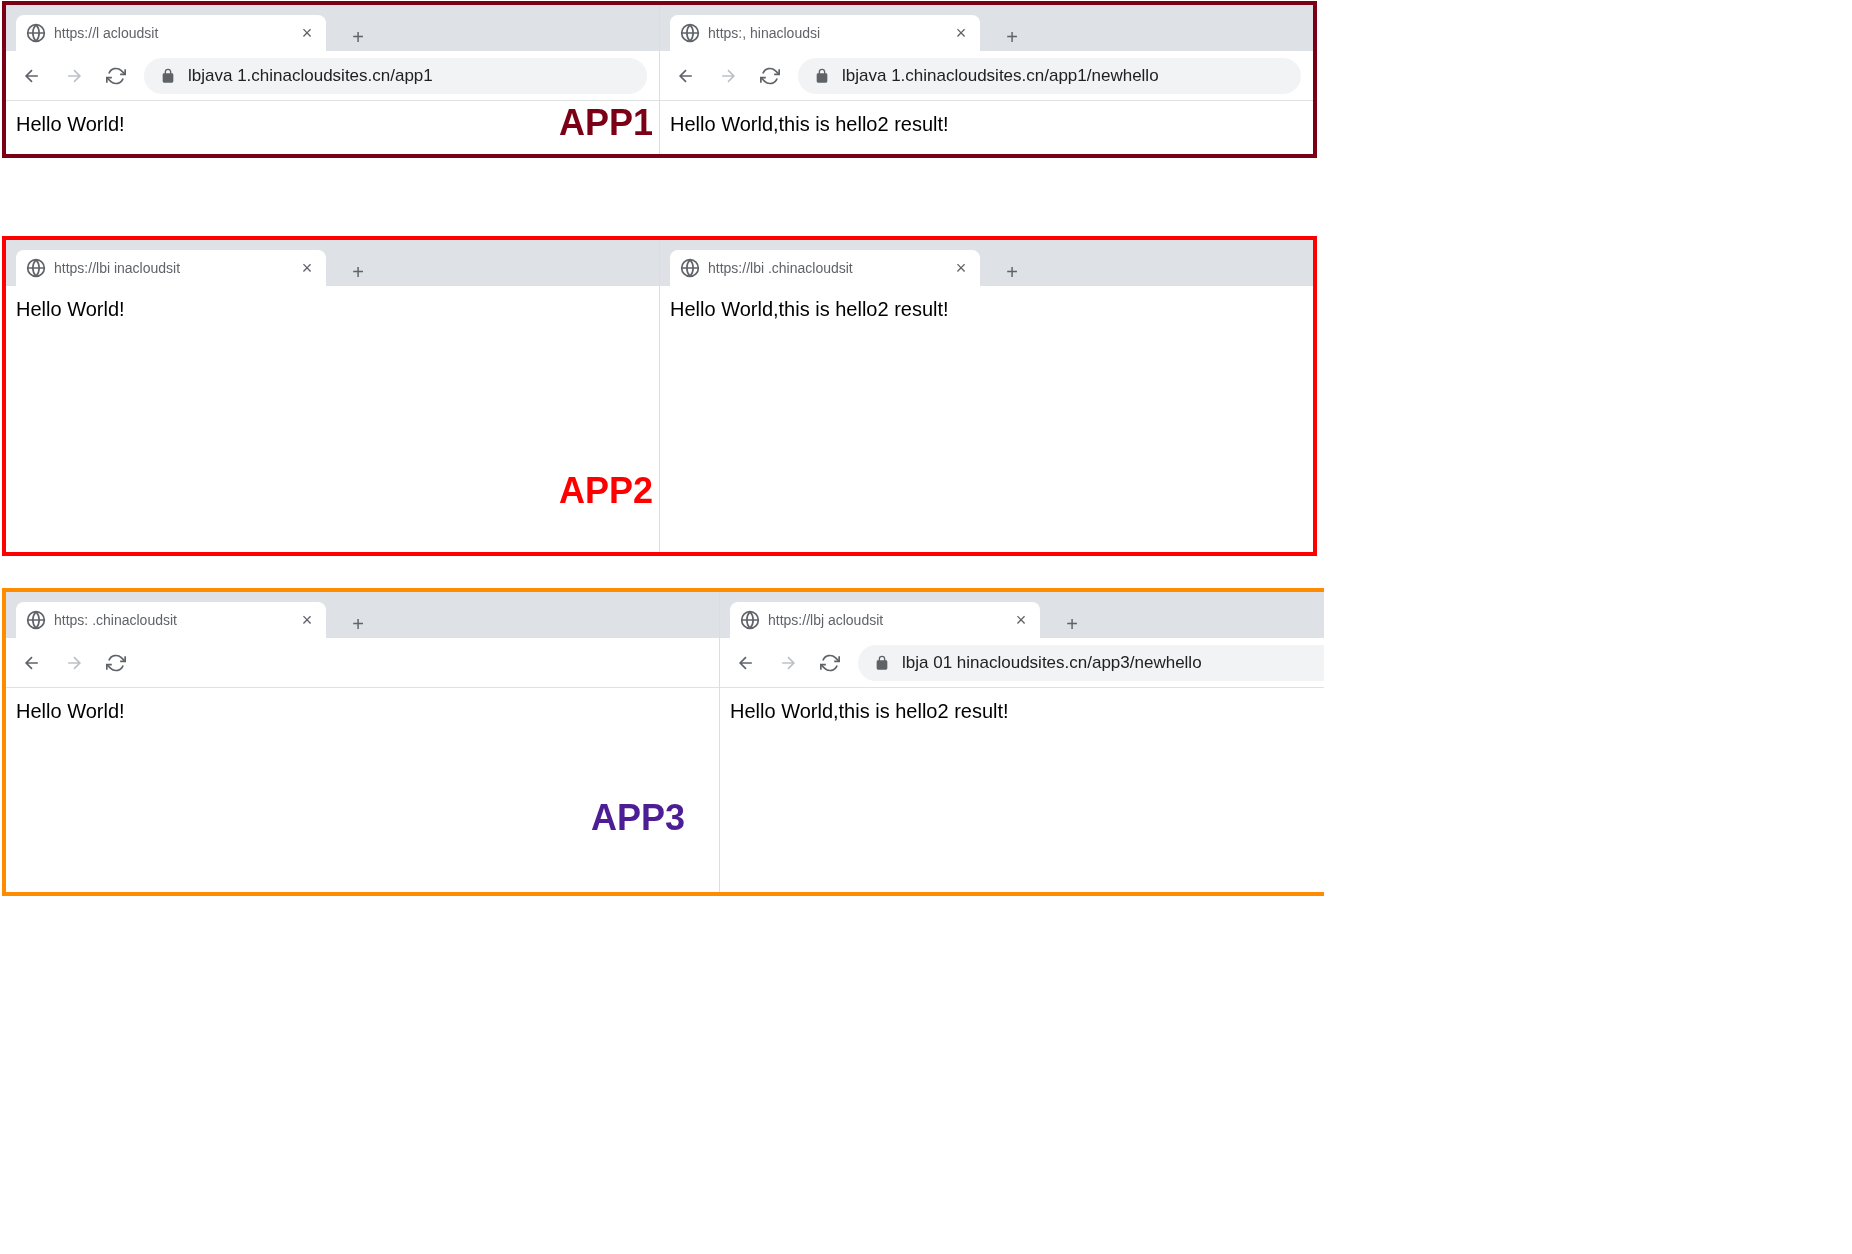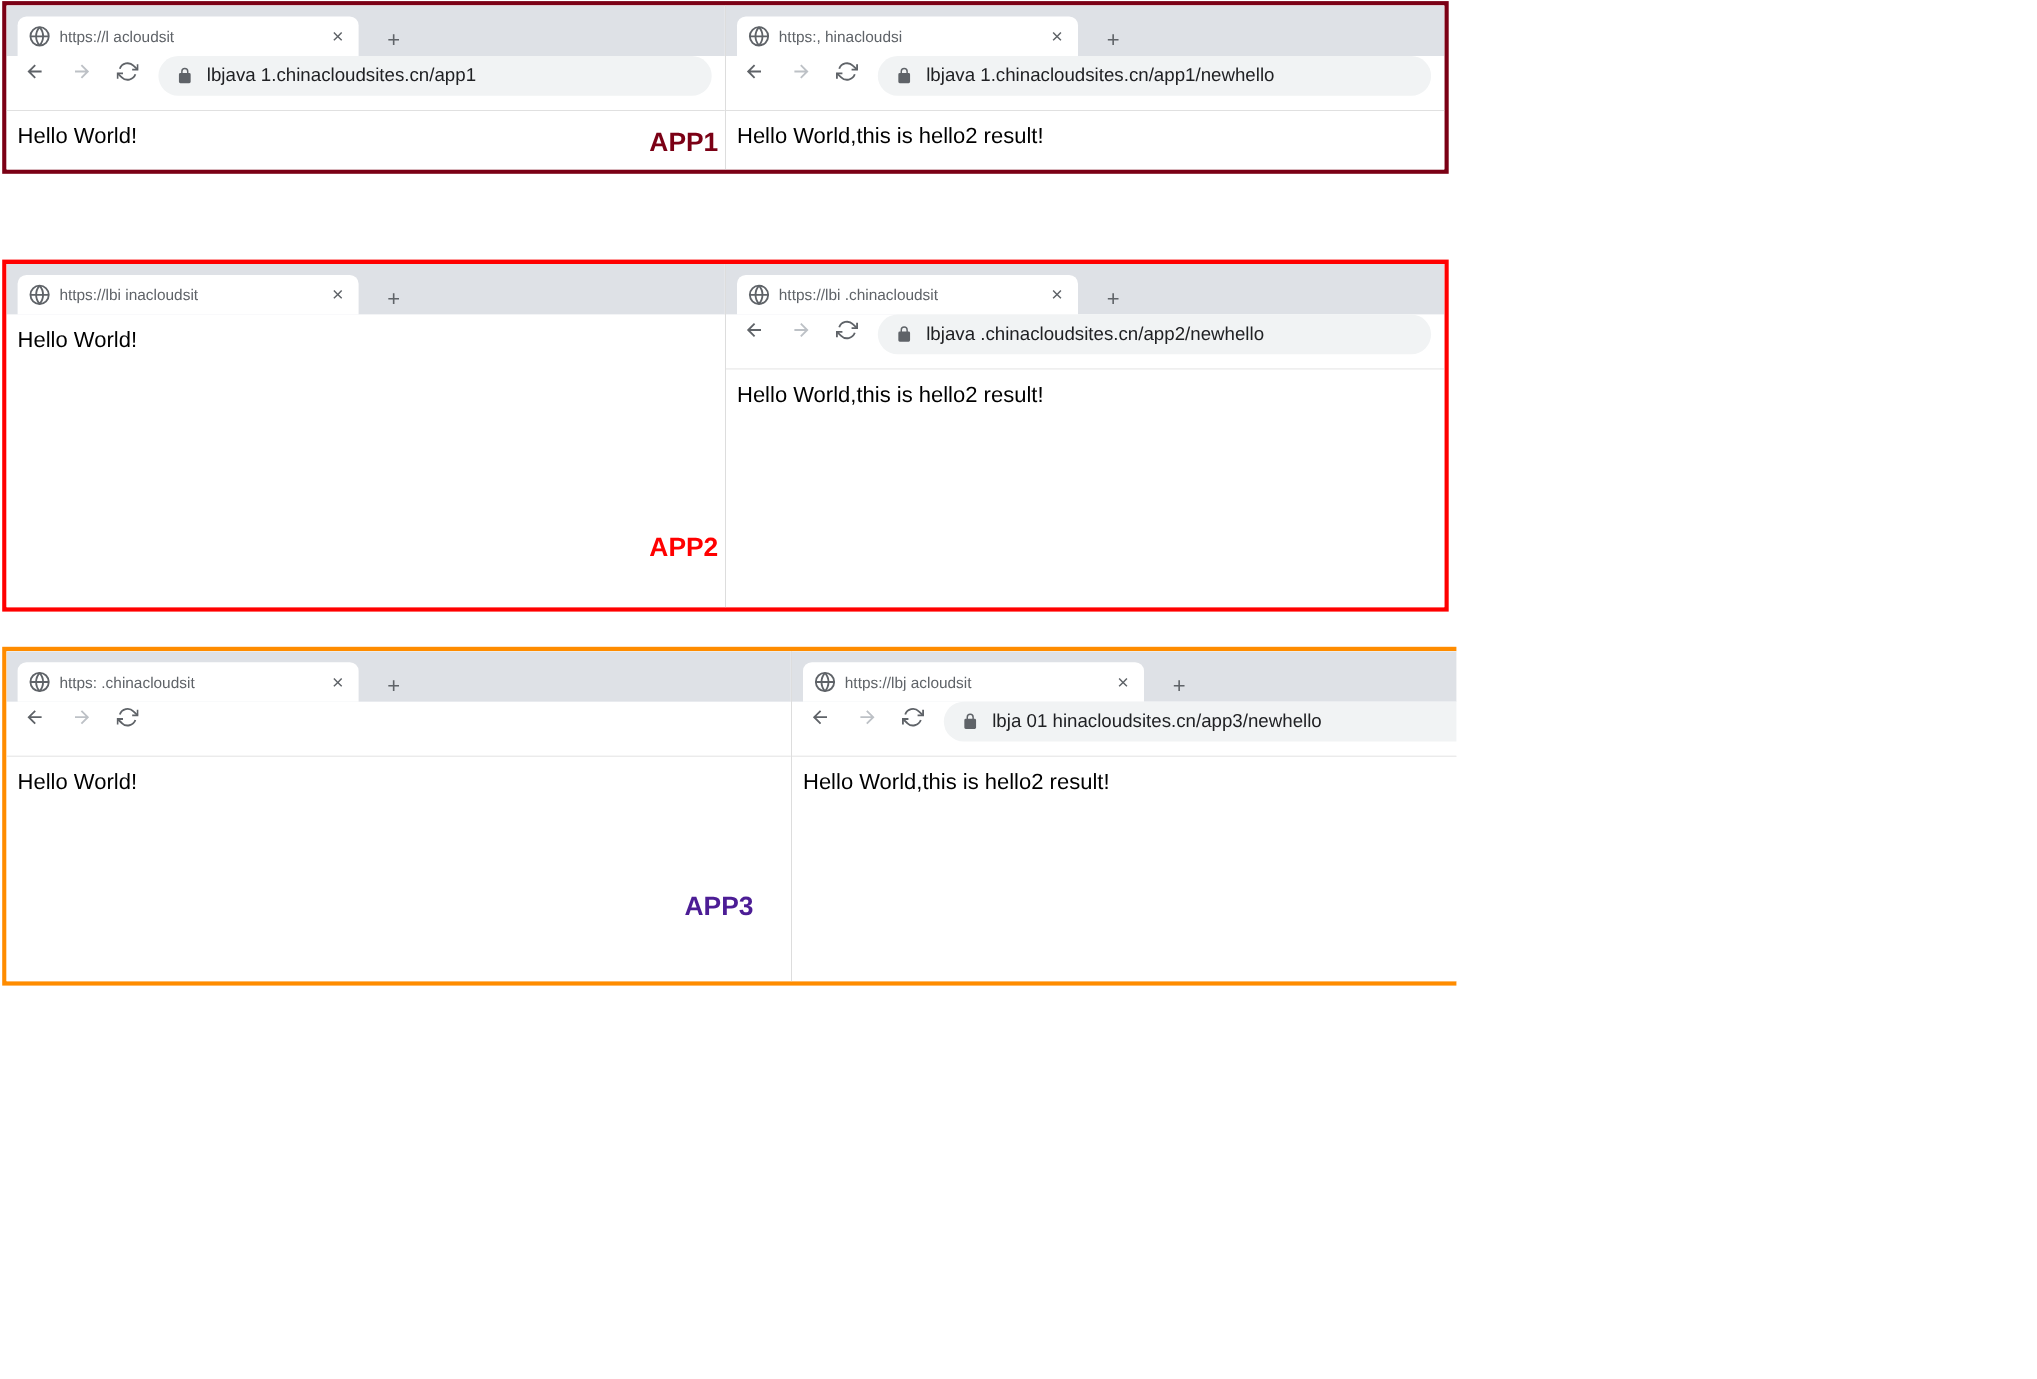--- a/index.html
+++ b/index.html
@@ -56,21 +56,21 @@
       display: flex; align-items: center; justify-content: center;
       font-size: 20px; color: #5f6368;
       cursor: pointer;
       border-radius: 50%;
     }
     
     .address-bar {
       background: #fff;
       height: 50px;
       display: flex;
-      align-items: flex-start;
+      align-items: center;
       padding: 0 12px;
       gap: 14px;
       border-bottom: 1px solid #e0e0e0;
     }
     
     .nav-btn {
       width: 28px; height: 28px;
       display: flex; align-items: center; justify-content: center;
       color: #5f6368;
       cursor: pointer;
@@ -107,21 +107,21 @@
       padding: 12px 10px;
       font-family: "Times New Roman", serif;
       font-size: 20px;
       color: #000;
       position: relative;
     }
     
     .app-label {
       position: absolute;
       font-weight: bold;
-      font-size: 24px;
+      font-size: 36px;
       font-family: Arial, sans-serif;
     }
     .lbl-1 { bottom: 10px; right: 6px; color: #7b0015; }
     .lbl-2 { bottom: 40px; right: 6px; color: #ff0000; }
     .lbl-3 { bottom: 53px; right: 34px; color: #4c1d95; }
   </style>
 </head>
 <body>
 
 <div class="group group-1">
@@ -243,20 +243,78 @@
             <svg viewBox="0 0 24 24" fill="none" stroke="currentColor" stroke-width="2">
               <circle cx="12" cy="12" r="10"></circle>
               <path d="M2 12h20M12 2a15 15 0 010 20M12 2a15 15 0 000 20"></path>
             </svg>
           </span>
         <span class="tab-title">https://lbi        .chinacloudsit</span>
         <span class="tab-close">×</span>
       </div>
       <div class="new-tab-btn">+</div>
     </div>
+    <div class="content">
+      <span>Hello World,this is hello2 result!</span>
+    </div>
+  </div>
+</div>
+
+<div class="group group-3">
+  <div class="browser-window">
+    <div class="tab-bar">
+      <div class="tab">
+        <span class="globe-icon">
+            <svg viewBox="0 0 24 24" fill="none" stroke="currentColor" stroke-width="2">
+              <circle cx="12" cy="12" r="10"></circle>
+              <path d="M2 12h20M12 2a15 15 0 010 20M12 2a15 15 0 000 20"></path>
+            </svg>
+          </span>
+        <span class="tab-title">https:          .chinacloudsit</span>
+        <span class="tab-close">×</span>
+      </div>
+      <div class="new-tab-btn">+</div>
+    </div>
+    <div class="address-bar">
+      <div class="nav-btn">
+          <svg viewBox="0 0 24 24" fill="none" stroke="currentColor" stroke-width="2">
+            <path d="M19 12H5M12 19l-7-7 7-7"></path>
+          </svg>
+        </div>
+      <div class="nav-btn disabled">
+          <svg viewBox="0 0 24 24" fill="none" stroke="currentColor" stroke-width="2">
+            <path d="M5 12h14M12 5l7 7-7 7"></path>
+          </svg>
+        </div>
+      <div class="nav-btn">
+          <svg viewBox="0 0 24 24" fill="none" stroke="currentColor" stroke-width="2">
+            <path d="M23 4v6h-6M1 20v-6h6"></path>
+            <path d="M3.51 9a9 9 0 0114.85-3.36L23 10M1 14l4.64 4.36A9 9 0 0020.49 15"></path>
+          </svg>
+        </div>
+    </div>
+    <div class="content">
+      <span>Hello World!</span>
+      <div class="app-label lbl-3">APP3</div>
+    </div>
+  </div>
+  <div class="browser-window">
+    <div class="tab-bar">
+      <div class="tab">
+        <span class="globe-icon">
+            <svg viewBox="0 0 24 24" fill="none" stroke="currentColor" stroke-width="2">
+              <circle cx="12" cy="12" r="10"></circle>
+              <path d="M2 12h20M12 2a15 15 0 010 20M12 2a15 15 0 000 20"></path>
+            </svg>
+          </span>
+        <span class="tab-title">https://lbj            acloudsit</span>
+        <span class="tab-close">×</span>
+      </div>
+      <div class="new-tab-btn">+</div>
+    </div>
     <div class="address-bar">
       <div class="nav-btn">
           <svg viewBox="0 0 24 24" fill="none" stroke="currentColor" stroke-width="2">
             <path d="M19 12H5M12 19l-7-7 7-7"></path>
           </svg>
         </div>
       <div class="nav-btn disabled">
           <svg viewBox="0 0 24 24" fill="none" stroke="currentColor" stroke-width="2">
             <path d="M5 12h14M12 5l7 7-7 7"></path>
           </svg>
@@ -266,104 +324,20 @@
             <path d="M23 4v6h-6M1 20v-6h6"></path>
             <path d="M3.51 9a9 9 0 0114.85-3.36L23 10M1 14l4.64 4.36A9 9 0 0020.49 15"></path>
           </svg>
         </div>
       <div class="url-field">
         <span class="lock-icon">
             <svg viewBox="0 0 24 24" fill="currentColor">
               <path d="M18 8h-1V6a5 5 0 00-10 0v2H6a2 2 0 00-2 2v10a2 2 0 002 2h12a2 2 0 002-2V10a2 2 0 00-2-2zM9 6a3 3 0 016 0v2H9V6z"></path>
             </svg>
           </span>
-        <span class="url-text">lbjava      .chinacloudsites.cn/app2/newhello</span>
-      </div>
-    </div>
-    <div class="content">
-      <span>Hello World,this is hello2 result!</span>
-    </div>
-  </div>
-</div>
-
-<div class="group group-3">
-  <div class="browser-window">
-    <div class="tab-bar">
-      <div class="tab">
-        <span class="globe-icon">
-            <svg viewBox="0 0 24 24" fill="none" stroke="currentColor" stroke-width="2">
-              <circle cx="12" cy="12" r="10"></circle>
-              <path d="M2 12h20M12 2a15 15 0 010 20M12 2a15 15 0 000 20"></path>
-            </svg>
-          </span>
-        <span class="tab-title">https:          .chinacloudsit</span>
-        <span class="tab-close">×</span>
-      </div>
-      <div class="new-tab-btn">+</div>
-    </div>
-    <div class="address-bar">
-      <div class="nav-btn">
-          <svg viewBox="0 0 24 24" fill="none" stroke="currentColor" stroke-width="2">
-            <path d="M19 12H5M12 19l-7-7 7-7"></path>
-          </svg>
-        </div>
-      <div class="nav-btn disabled">
-          <svg viewBox="0 0 24 24" fill="none" stroke="currentColor" stroke-width="2">
-            <path d="M5 12h14M12 5l7 7-7 7"></path>
-          </svg>
-        </div>
-      <div class="nav-btn">
-          <svg viewBox="0 0 24 24" fill="none" stroke="currentColor" stroke-width="2">
-            <path d="M23 4v6h-6M1 20v-6h6"></path>
-            <path d="M3.51 9a9 9 0 0114.85-3.36L23 10M1 14l4.64 4.36A9 9 0 0020.49 15"></path>
-          </svg>
-        </div>
-    </div>
-    <div class="content">
-      <span>Hello World!</span>
-      <div class="app-label lbl-3">APP3</div>
-    </div>
-  </div>
-  <div class="browser-window">
-    <div class="tab-bar">
-      <div class="tab">
-        <span class="globe-icon">
-            <svg viewBox="0 0 24 24" fill="none" stroke="currentColor" stroke-width="2">
-              <circle cx="12" cy="12" r="10"></circle>
-              <path d="M2 12h20M12 2a15 15 0 010 20M12 2a15 15 0 000 20"></path>
-            </svg>
-          </span>
-        <span class="tab-title">https://lbj            acloudsit</span>
-        <span class="tab-close">×</span>
-      </div>
-      <div class="new-tab-btn">+</div>
-    </div>
-    <div class="address-bar">
-      <div class="nav-btn">
-          <svg viewBox="0 0 24 24" fill="none" stroke="currentColor" stroke-width="2">
-            <path d="M19 12H5M12 19l-7-7 7-7"></path>
-          </svg>
-        </div>
-      <div class="nav-btn disabled">
-          <svg viewBox="0 0 24 24" fill="none" stroke="currentColor" stroke-width="2">
-            <path d="M5 12h14M12 5l7 7-7 7"></path>
-          </svg>
-        </div>
-      <div class="nav-btn">
-          <svg viewBox="0 0 24 24" fill="none" stroke="currentColor" stroke-width="2">
-            <path d="M23 4v6h-6M1 20v-6h6"></path>
-            <path d="M3.51 9a9 9 0 0114.85-3.36L23 10M1 14l4.64 4.36A9 9 0 0020.49 15"></path>
-          </svg>
-        </div>
-      <div class="url-field">
-        <span class="lock-icon">
-            <svg viewBox="0 0 24 24" fill="currentColor">
-              <path d="M18 8h-1V6a5 5 0 00-10 0v2H6a2 2 0 00-2 2v10a2 2 0 002 2h12a2 2 0 002-2V10a2 2 0 00-2-2zM9 6a3 3 0 016 0v2H9V6z"></path>
-            </svg>
-          </span>
         <span class="url-text">lbja         01   hinacloudsites.cn/app3/newhello</span>
       </div>
     </div>
     <div class="content">
       <span>Hello World,this is hello2 result!</span>
     </div>
   </div>
 </div>
 
 </body></html>

